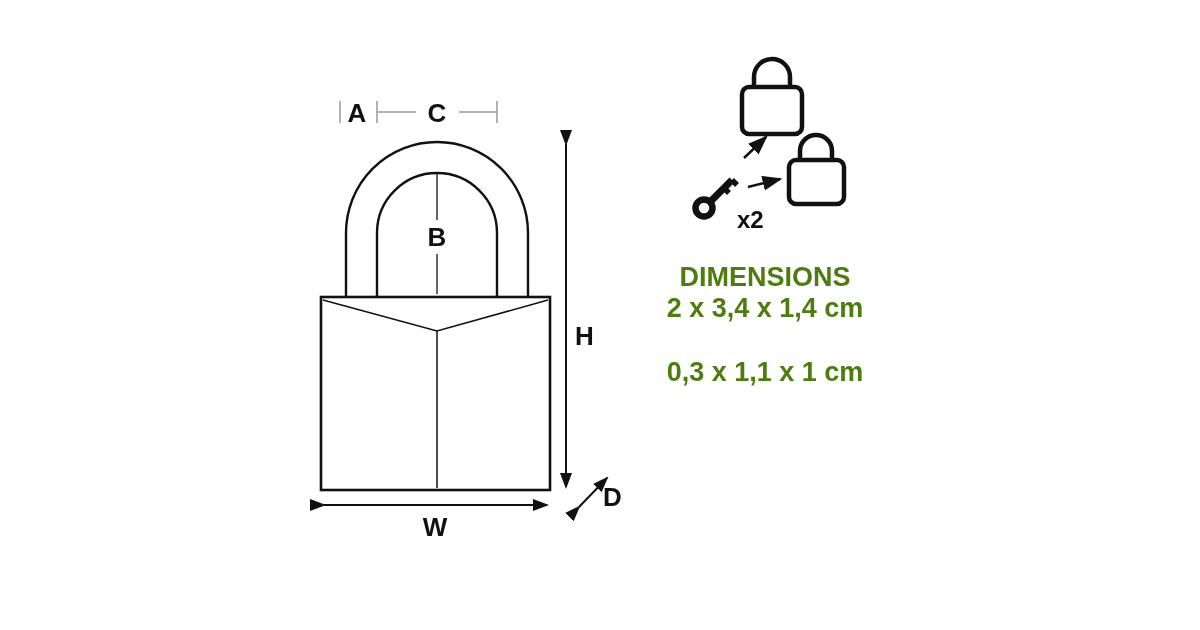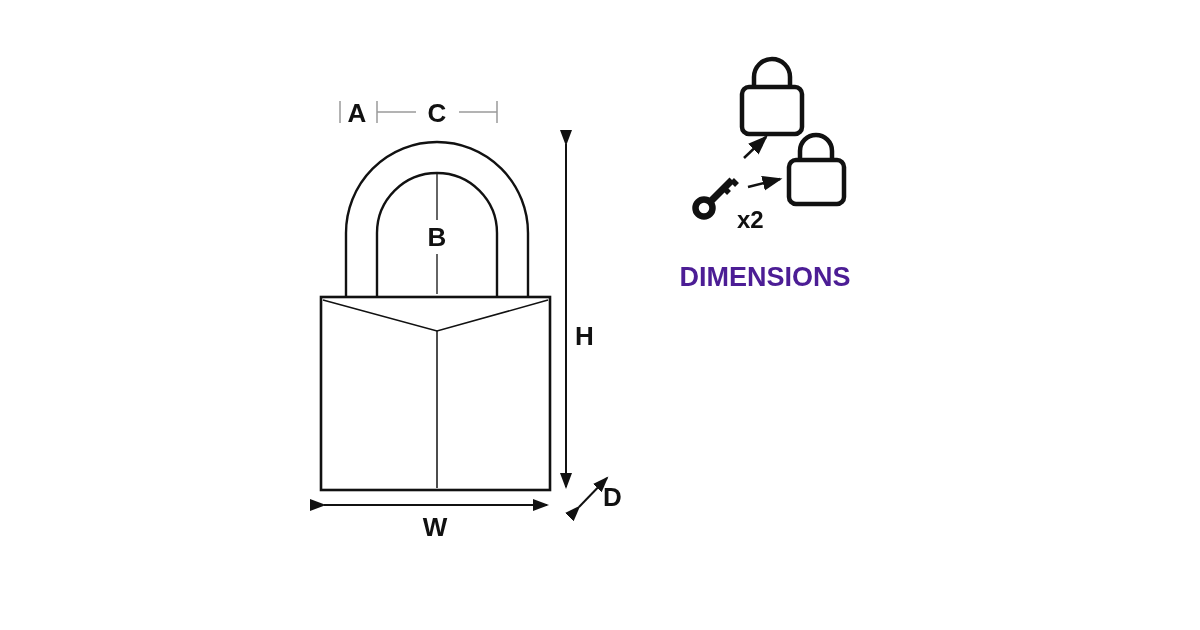--- a/index.html
+++ b/index.html
@@ -33,21 +33,21 @@
     font-weight: 700;
     font-size: 24px;
     fill: #111111;
   }
   .specs {
     position: absolute;
     left: 540px;
     top: 262px;
     width: 450px;
     text-align: center;
-    color: #4c1d95;
+    color: #4d7c0f;
     font-weight: 700;
     font-size: 27px;
     line-height: 31px;
   }
   .spec-group { margin: 0 0 33px 0; }
   .spec-line { white-space: nowrap; }
 </style>
 </head>
 <body>
 
@@ -120,18 +120,20 @@
       <line x1="744" y1="158" x2="766" y2="137" stroke="#111111" stroke-width="2.5" marker-end="url(#arr)"></line>
       <line x1="748" y1="187" x2="780" y2="179" stroke="#111111" stroke-width="2.5" marker-end="url(#arr)"></line>
 
       <text class="count-label" x="737" y="228">x2</text>
     </g>
   </svg>
 
   <div class="specs">
     <div class="spec-group">
       <div class="spec-line">DIMENSIONS</div>
+      <div class="spec-line">2 x 3,4 x 1,4 cm</div>
     </div>
     <div class="spec-group">
+      <div class="spec-line">0,3 x 1,1 x 1 cm</div>
     </div>
   </div>
 
 </div>
 
 </body></html>

